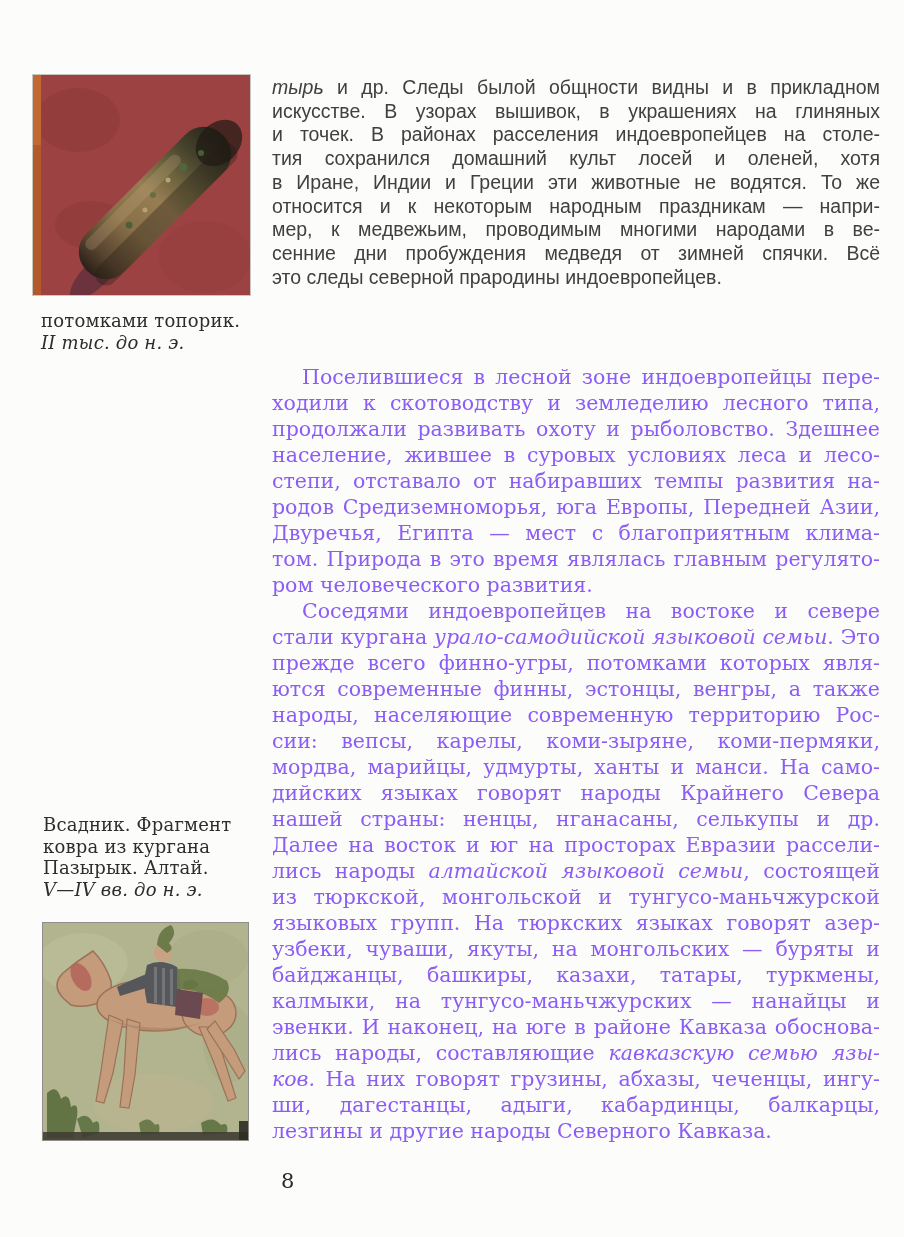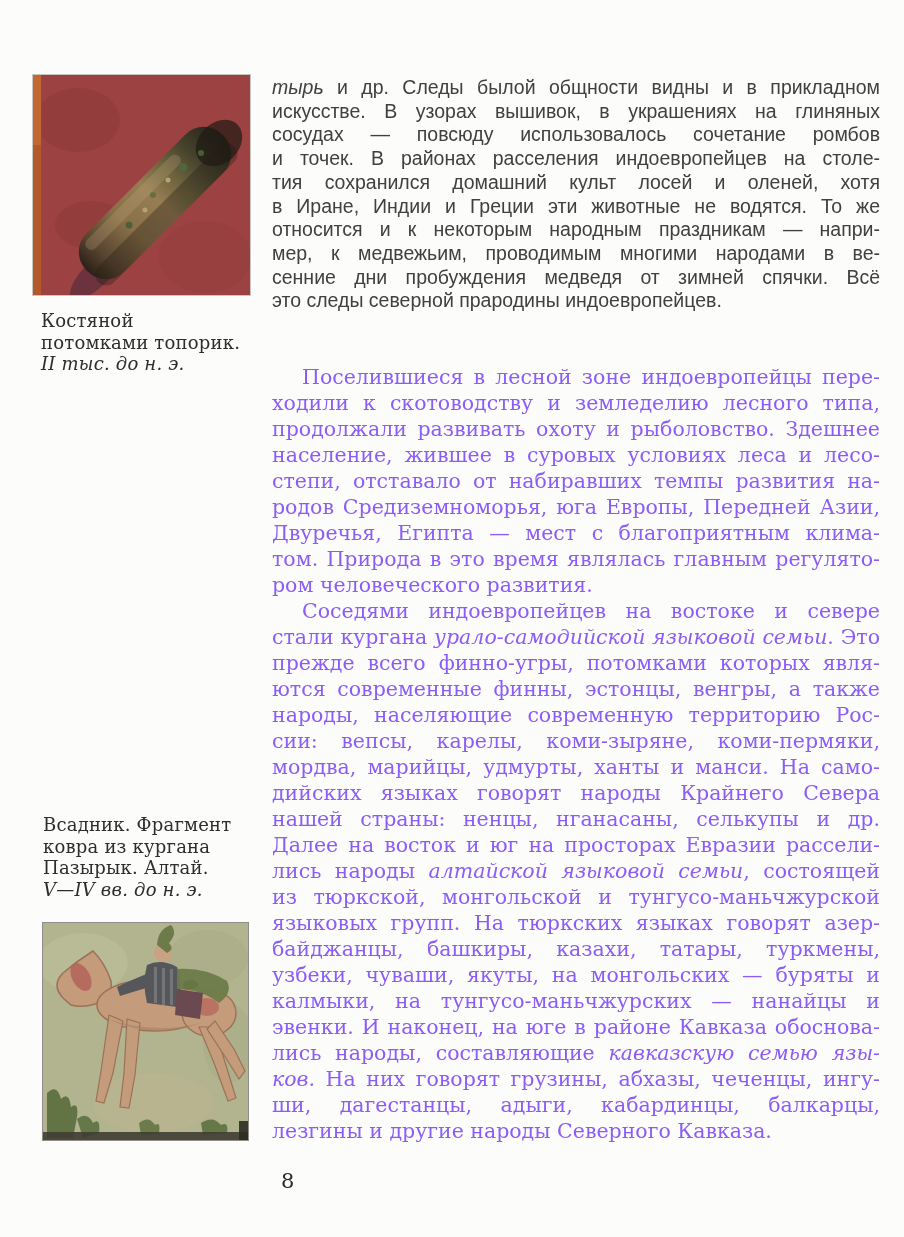--- a/index.html
+++ b/index.html
@@ -69,29 +69,27 @@
       <circle cx="150" cy="92" r="4" fill="#4f6b3f" opacity="0.85"></circle>
       <circle cx="168" cy="78" r="3" fill="#4f6b3f" opacity="0.8"></circle>
       <circle cx="120" cy="120" r="3" fill="#4f6b3f" opacity="0.7"></circle>
       <circle cx="96" cy="150" r="3.5" fill="#3e5c38" opacity="0.8"></circle>
       <circle cx="135" cy="105" r="2.5" fill="#c8b184" opacity="0.8"></circle>
       <circle cx="112" cy="135" r="2.5" fill="#c8b184" opacity="0.7"></circle>
     </svg>
   </div>
 
   <div class="caption" id="cap1">
-    <div>Костяной</div>
     <div>потомками топорик.</div>
     <div class="it">II тыс. до н. э.</div>
   </div>
 
   <div class="col" id="p1">
       <div class="tline"><span class="it">тырь</span><span> и др. Следы былой общности видны и в прикладном</span></div>
       <div class="tline"><span>искусстве. В узорах вышивок, в украшениях на глиняных</span></div>
-      <div class="tline"><span>сосудах — повсюду использовалось сочетание ромбов</span></div>
       <div class="tline"><span>и точек. В районах расселения индоевропейцев на столе-</span></div>
       <div class="tline"><span>тия сохранился домашний культ лосей и оленей, хотя</span></div>
       <div class="tline"><span>в Иране, Индии и Греции эти животные не водятся. То же</span></div>
       <div class="tline"><span>относится и к некоторым народным праздникам — напри-</span></div>
       <div class="tline"><span>мер, к медвежьим, проводимым многими народами в ве-</span></div>
       <div class="tline"><span>сенние дни пробуждения медведя от зимней спячки. Всё</span></div>
       <div class="tline last"><span>это следы северной прародины индоевропейцев.</span></div>
     </div>
   <div class="col serif" id="p2">
       <div class="tline ind"><span>Поселившиеся в лесной зоне индоевропейцы пере-</span></div>
@@ -111,22 +109,22 @@
       <div class="tline"><span>ются современные финны, эстонцы, венгры, а также</span></div>
       <div class="tline"><span>народы, населяющие современную территорию Рос-</span></div>
       <div class="tline"><span>сии: вепсы, карелы, коми-зыряне, коми-пермяки,</span></div>
       <div class="tline"><span>мордва, марийцы, удмурты, ханты и манси. На само-</span></div>
       <div class="tline"><span>дийских языках говорят народы Крайнего Севера</span></div>
       <div class="tline"><span>нашей страны: ненцы, нганасаны, селькупы и др.</span></div>
       <div class="tline"><span>Далее на восток и юг на просторах Евразии рассели-</span></div>
       <div class="tline"><span>лись народы </span><span class="it">алтайской языковой семьи</span><span>, состоящей</span></div>
       <div class="tline"><span>из тюркской, монгольской и тунгусо-маньчжурской</span></div>
       <div class="tline"><span>языковых групп. На тюркских языках говорят азер-</span></div>
+      <div class="tline"><span>узбеки, чуваши, якуты, на монгольских — буряты и</span></div>
       <div class="tline"><span>байджанцы, башкиры, казахи, татары, туркмены,</span></div>
-      <div class="tline"><span>узбеки, чуваши, якуты, на монгольских — буряты и</span></div>
       <div class="tline"><span>калмыки, на тунгусо-маньчжурских — нанайцы и</span></div>
       <div class="tline"><span>эвенки. И наконец, на юге в районе Кавказа обоснова-</span></div>
       <div class="tline"><span>лись народы, составляющие </span><span class="it">кавказскую семью язы-</span></div>
       <div class="tline"><span class="it">ков.</span><span> На них говорят грузины, абхазы, чеченцы, ингу-</span></div>
       <div class="tline"><span>ши, дагестанцы, адыги, кабардинцы, балкарцы,</span></div>
       <div class="tline last"><span>лезгины и другие народы Северного Кавказа.</span></div>
     </div>
 
   <div class="caption" id="cap2">
     <div>Всадник. Фрагмент</div>

